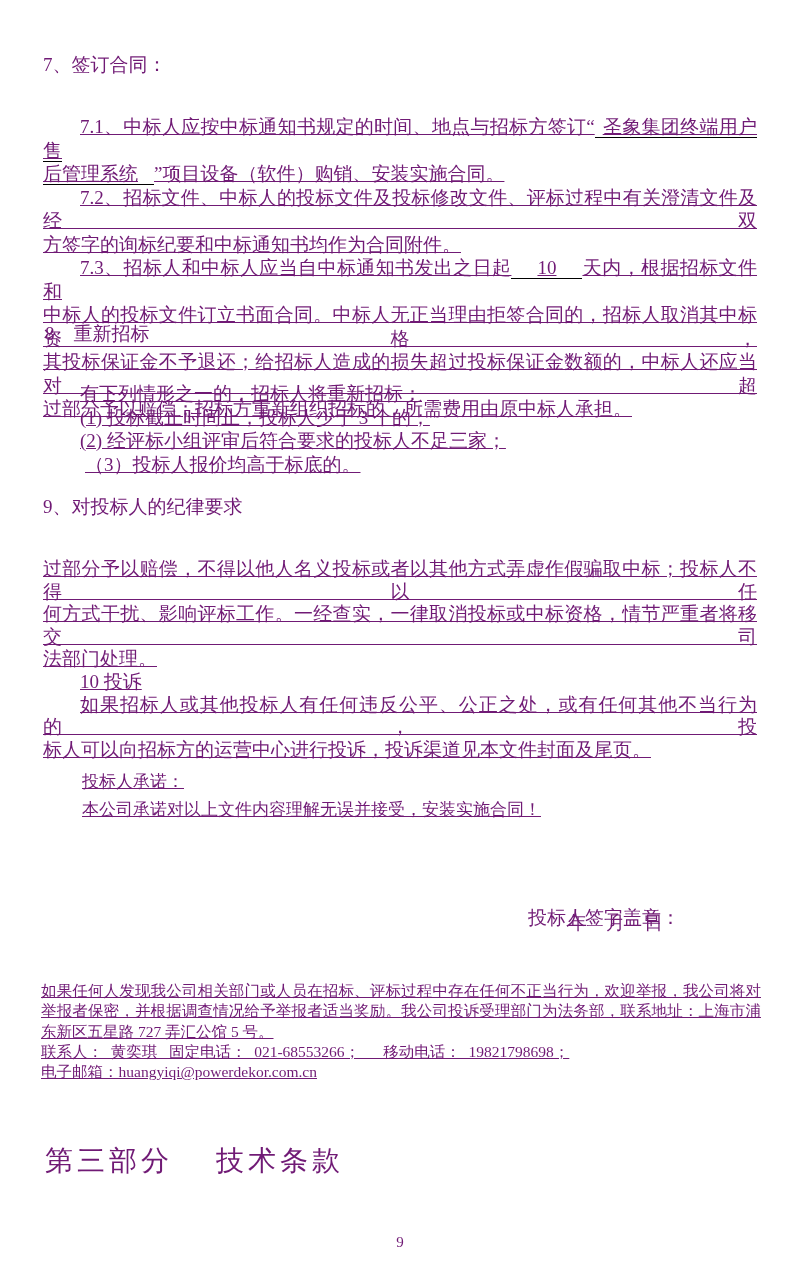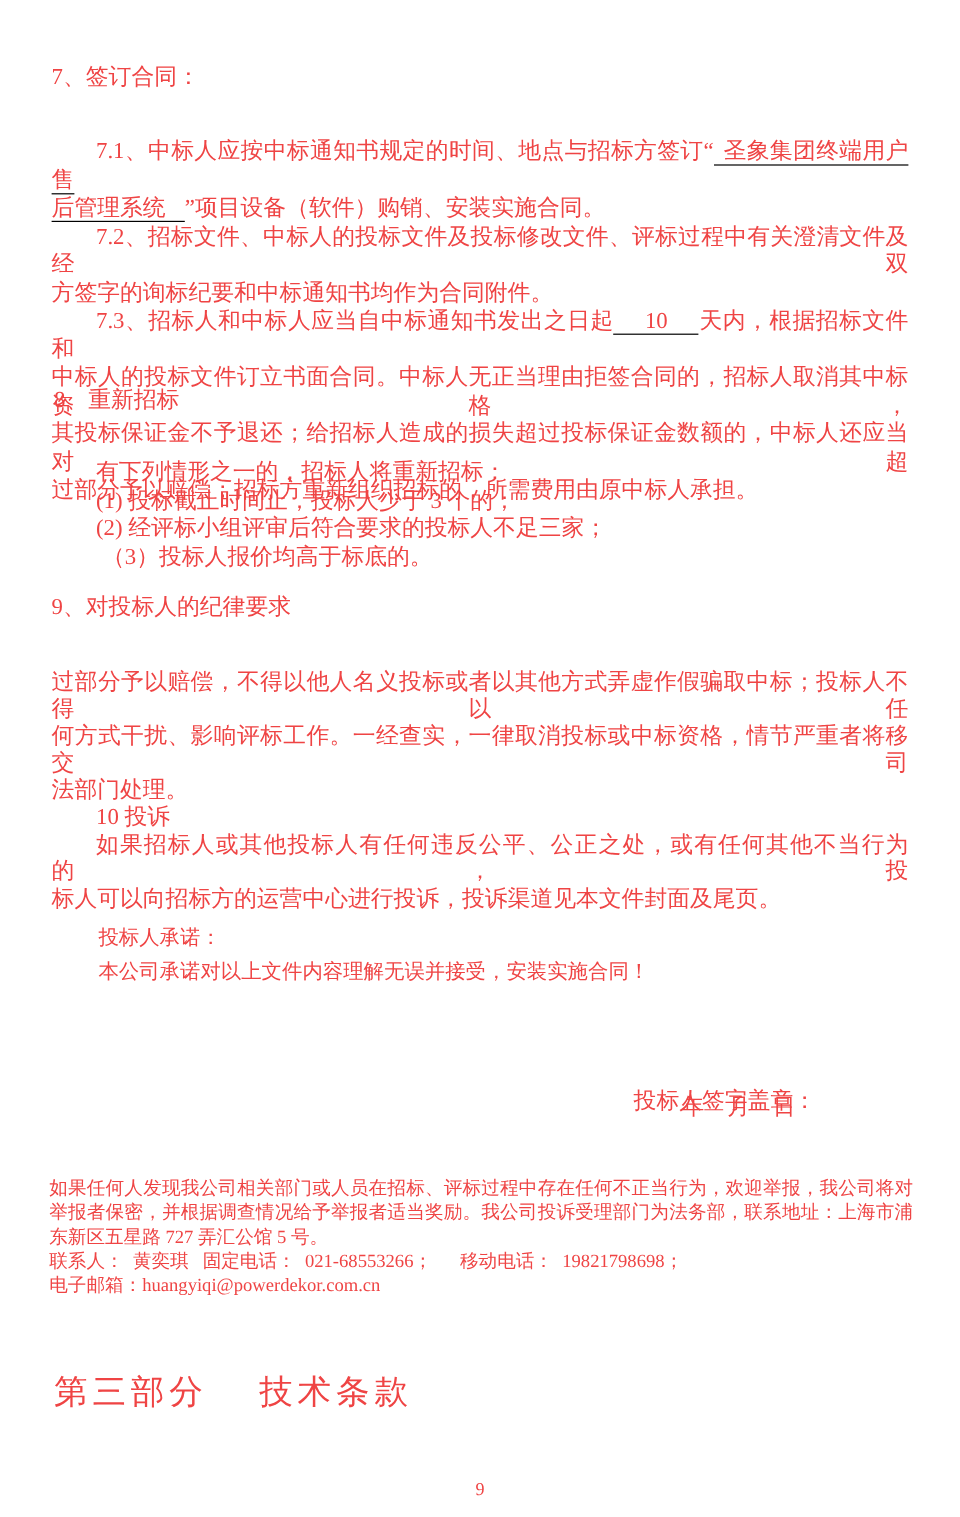--- a/index.html
+++ b/index.html
@@ -1,25 +1,25 @@
 <!DOCTYPE html>
 <html><head>
 <meta charset="utf-8">
 <style>
   html,body { margin:0; padding:0; background:#ffffff; }
   .page {
     position:relative; width:800px; height:1264px; margin:0 auto;
-    background:#ffffff; color:#ef4444;
+    background:#ffffff; color:#701a75;
     font-family:"Liberation Serif", serif;
     overflow:hidden;
   }
   .abs { position:absolute; }
   .body-text { font-size:19px; line-height:23.5px; }
   .col { left:43px; width:714px; }
-  .line { white-space:pre-wrap; }
+  .line { white-space:pre-wrap;text-decoration:underline; }
   .fill { text-align:justify; text-align-last:justify; }
   .indent { text-indent:37px; }
   .indent2 { text-indent:42px; }
   .sec-title { font-size:19px; line-height:24px; }
   .u  { border-bottom:1px solid #000; }
   .u-lead { padding-left:8px; }
   .u-tail { padding-right:16px; }
   .blank { border-bottom:1px solid #000; padding:0 26px; }
   .hei { font-family:"Liberation Sans", sans-serif; }
   .promise { font-size:17px; line-height:28px; }

